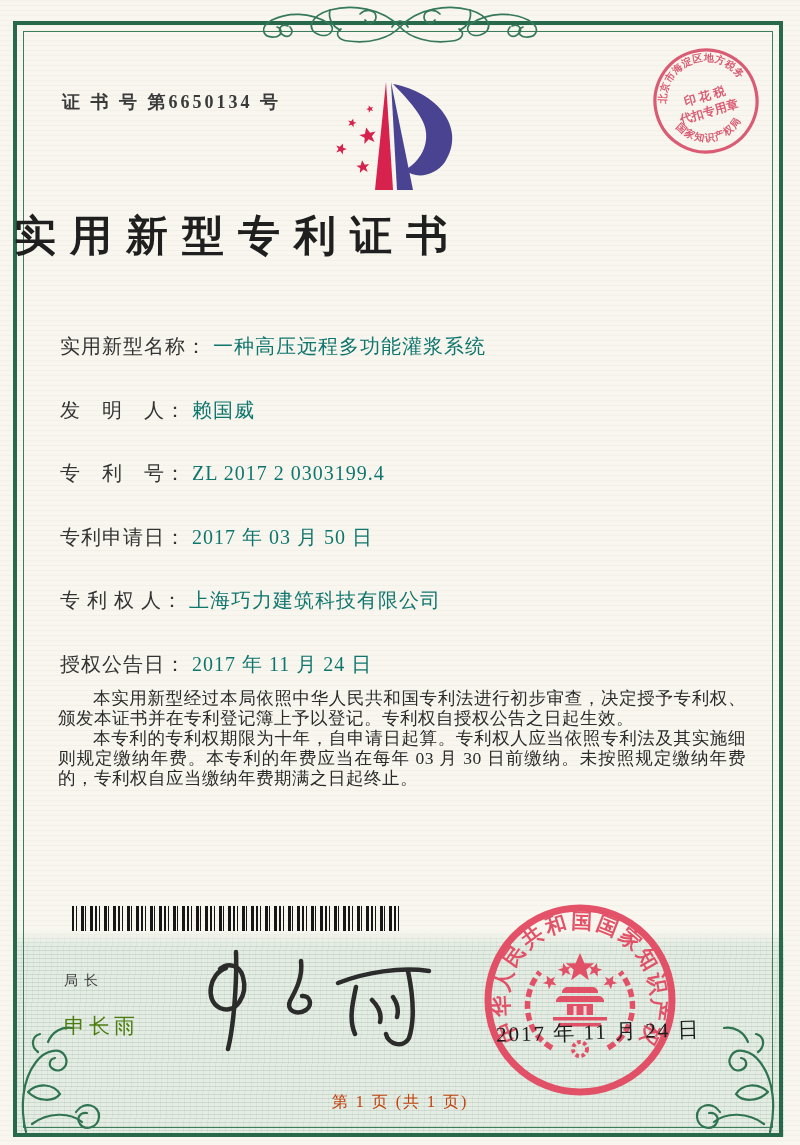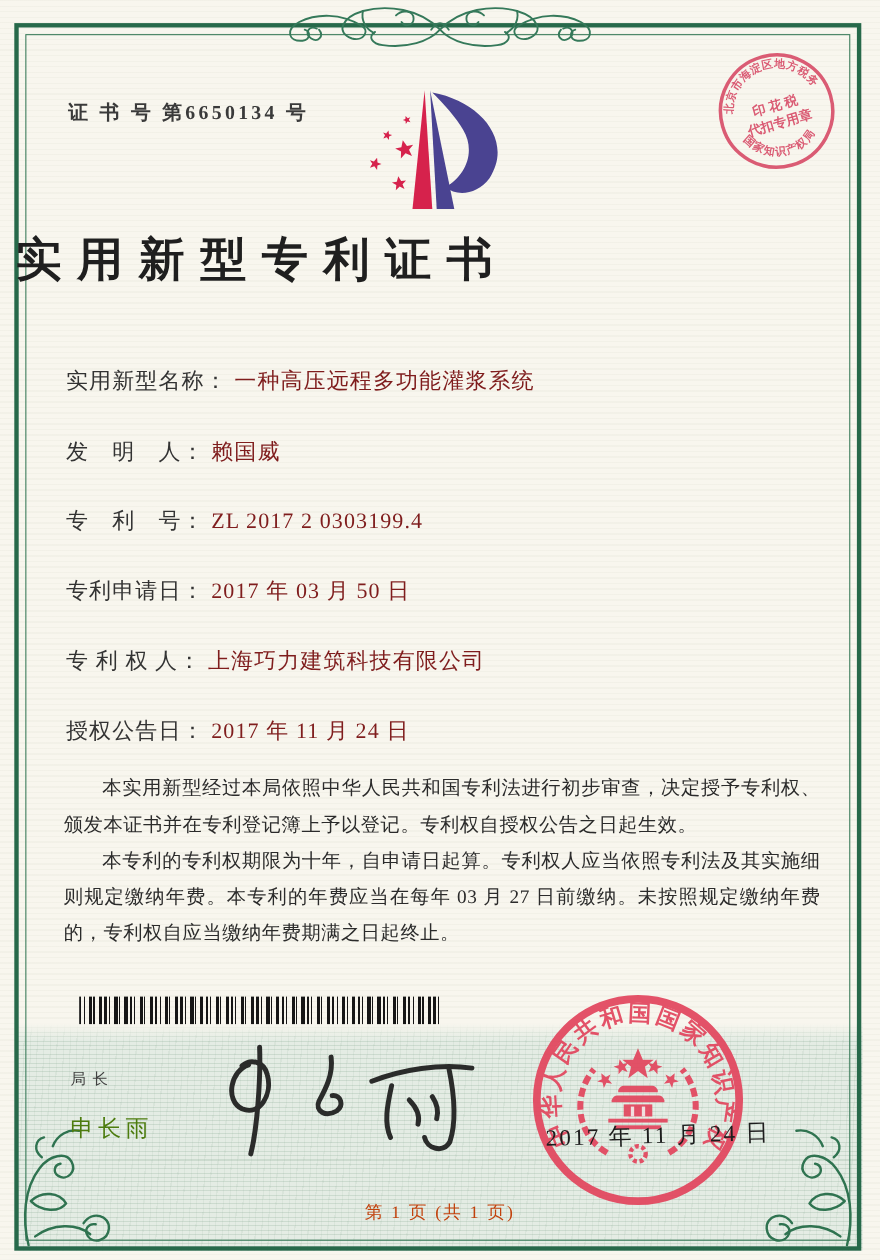--- a/index.html
+++ b/index.html
@@ -39,25 +39,25 @@
   .logo{position:absolute;left:325px;top:78px;}
   .tax-stamp{position:absolute;left:640px;top:37px;opacity:.92;}
   .title{
     position:absolute;left:0;right:0;top:208px;text-align:left;
     font-size:42px;font-weight:600;letter-spacing:14px;text-indent:14px;color:#1f1f1f;
   }
   
   .fields{position:absolute;left:60px;top:333px;width:690px;}
   .field-row{height:63.5px;font-size:20px;letter-spacing:1px;color:#333;white-space:nowrap;}
   .field-row .lbl{color:#333;}
-  .field-row .val{margin-left:6px;color:#7f1d1d;}
+  .field-row .val{margin-left:6px;color:#0f766e;}
   
   .body-text{
     position:absolute;left:58px;top:688px;width:688px;
-    font-size:17.5px;line-height:33px;letter-spacing:.5px;color:#2b2b2b;text-align:justify;margin-top:12px;
+    font-size:17.5px;line-height:20px;letter-spacing:.5px;color:#2b2b2b;text-align:justify;
   }
   .body-text p{margin:0;text-indent:2em;}
   
   .barcode{
     position:absolute;left:72px;top:906px;width:328px;height:25px;
     background-image:repeating-linear-gradient(90deg,
       #161616 0 2px, transparent 2px 4px,
       #161616 4px 5px, transparent 5px 9px,
       #161616 9px 12px, transparent 12px 13px,
       #161616 13px 14px, transparent 14px 18px,
@@ -173,21 +173,21 @@
   <div class="field-row">
     <span class="lbl">专 利 权 人：</span><span class="val">上海巧力建筑科技有限公司</span>
   </div>
   <div class="field-row">
     <span class="lbl">授权公告日：</span><span class="val">2017 年 11 月 24 日</span>
   </div>
 </div>
 
 <div class="body-text">
   <p>本实用新型经过本局依照中华人民共和国专利法进行初步审查，决定授予专利权、颁发本证书并在专利登记簿上予以登记。专利权自授权公告之日起生效。</p>
-  <p>本专利的专利权期限为十年，自申请日起算。专利权人应当依照专利法及其实施细则规定缴纳年费。本专利的年费应当在每年 03 月 27 日前缴纳。未按照规定缴纳年费的，专利权自应当缴纳年费期满之日起终止。</p>
+  <p>本专利的专利权期限为十年，自申请日起算。专利权人应当依照专利法及其实施细则规定缴纳年费。本专利的年费应当在每年 03 月 30 日前缴纳。未按照规定缴纳年费的，专利权自应当缴纳年费期满之日起终止。</p>
 </div>
 
 <div class="barcode"></div>
 
 <div class="signer-title">局长</div>
 <div class="signer-name">申长雨</div>
 
 <svg class="signature" width="270" height="125" viewBox="180 925 270 125">
   <g stroke="#1c1c1c" stroke-width="4.5" fill="none" stroke-linecap="round" opacity="0.92">
     <path d="M226,963 C210,968 204,995 220,1003 C236,1010 248,990 243,972 C240,960 228,957 220,964"></path>

